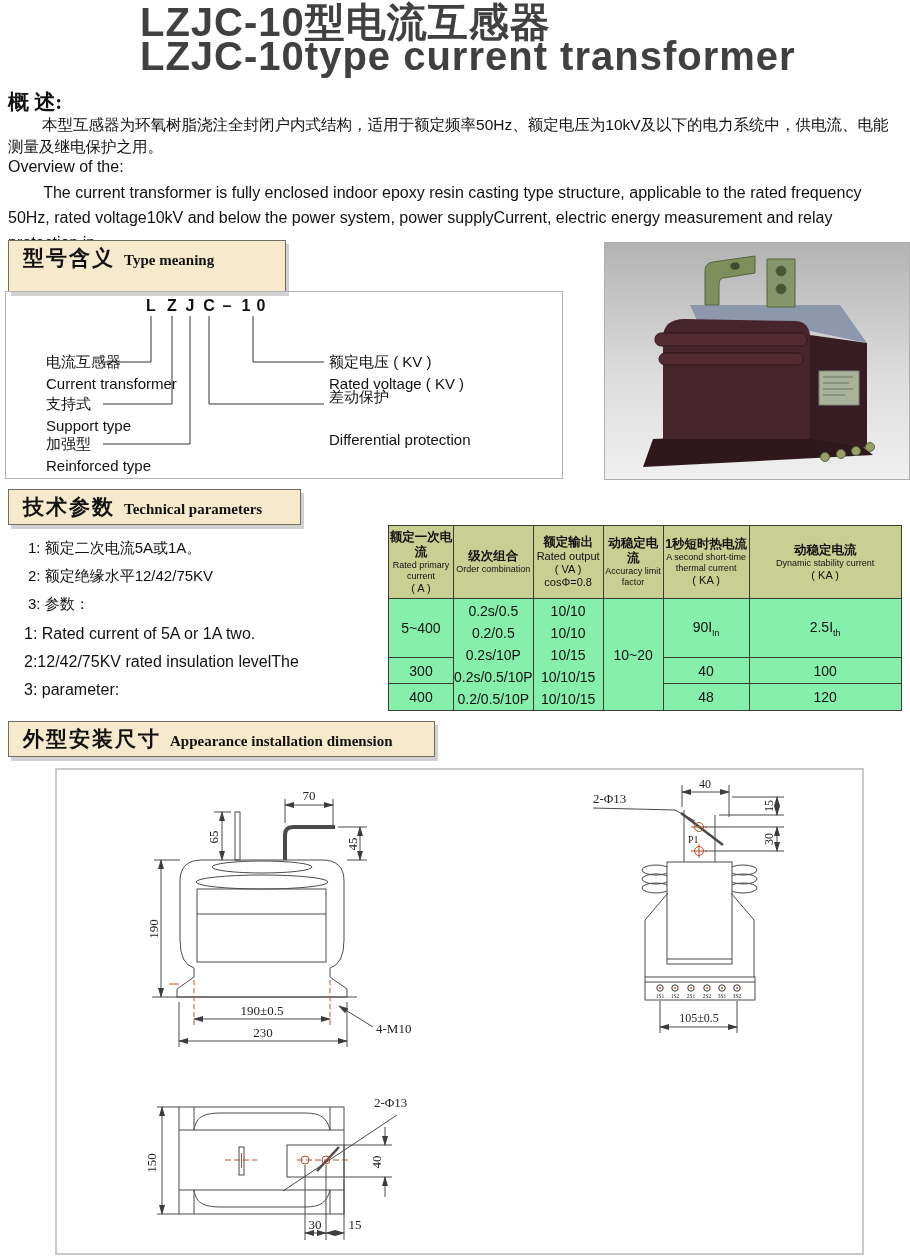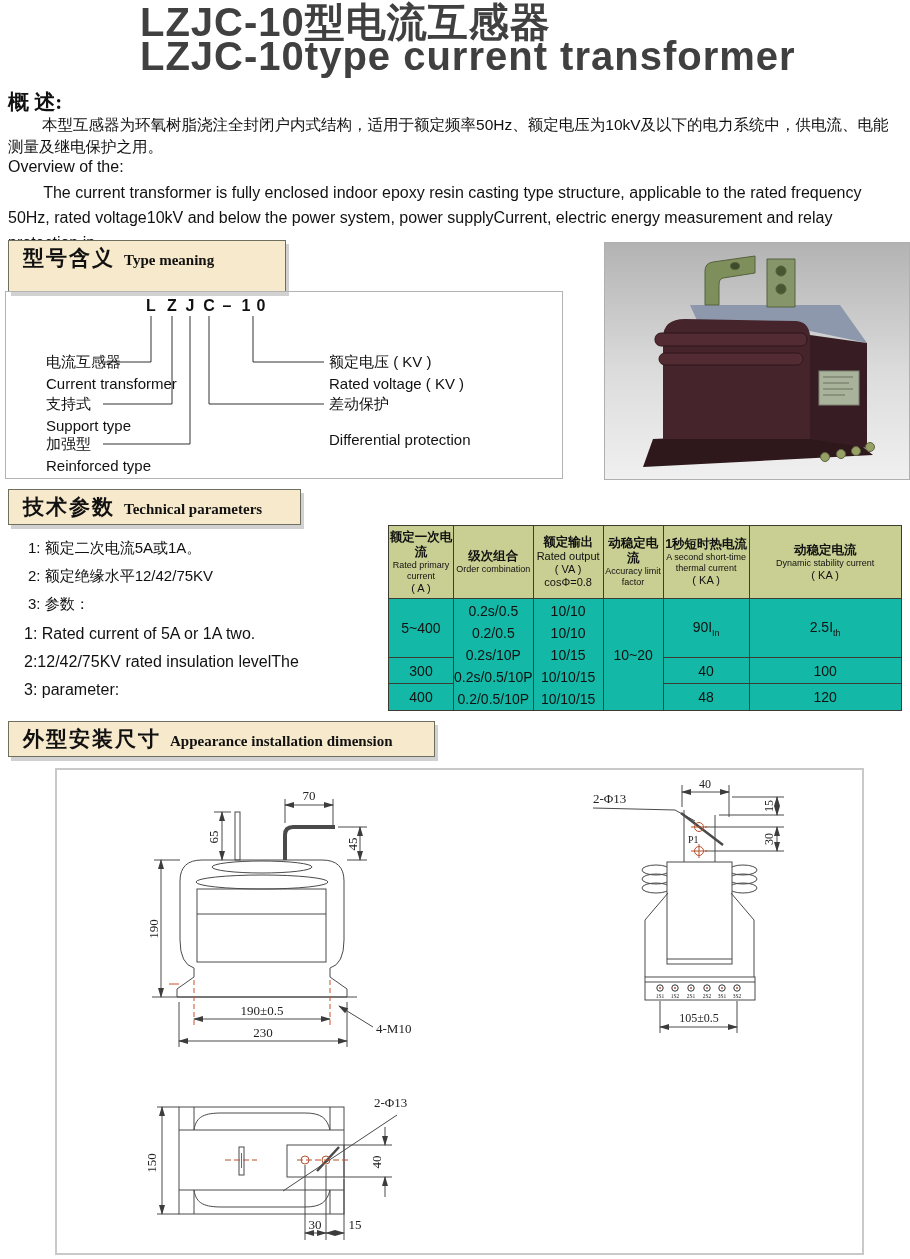--- a/index.html
+++ b/index.html
@@ -15,21 +15,21 @@
   .secthead .en{font:bold 15px "Liberation Serif",serif;}
   .typebox{position:absolute;left:5px;top:291px;width:556px;height:186px;border:1px solid #b3b3b3;}
   .mchar{position:absolute;top:5px;width:14px;text-align:center;font:bold 16px "Liberation Sans",sans-serif;}
   .tm-lab{position:absolute;font-size:15px;white-space:nowrap;}
   .notes div{white-space:nowrap;}
   .notes-zh{font-size:15px;line-height:28px;}
   .notes-en{font-size:16px;line-height:28px;}
   table.tech{position:absolute;left:388px;top:525px;border-collapse:collapse;table-layout:fixed;}
   table.tech th,table.tech td{border:1.5px solid #3c3c32;text-align:center;vertical-align:middle;padding:0;overflow:hidden;}
   table.tech th{background:#c9cf92;font-weight:normal;}
-  table.tech td{background:#14b8a6;font-size:14px;}
+  table.tech td{background:#86efac;font-size:14px;}
   .h-zh{font-size:12.5px;font-weight:bold;line-height:15px;}
   .h-en{font-size:9px;line-height:11px;}
   .h-unit{font-size:11px;line-height:13px;}
   .cell5{font-size:12.5px;line-height:22px;}
   sub{font-size:9px;}
   .photo{position:absolute;left:604px;top:242px;width:304px;height:236px;border:1px solid #b0b0b0;}
   .drawbox{position:absolute;left:55px;top:768px;width:805px;height:483px;border:2px solid #c9c9c9;}
   svg text{font-family:"Liberation Serif",serif;}
 </style>
 </head>
@@ -88,21 +88,21 @@
       </g>
     </svg>
     <span class="tm-lab" style="left:40px;top:61px">电流互感器</span>
     <span class="tm-lab" style="left:40px;top:83px">Current transformer</span>
     <span class="tm-lab" style="left:40px;top:103px">支持式</span>
     <span class="tm-lab" style="left:40px;top:125px">Support type</span>
     <span class="tm-lab" style="left:40px;top:143px">加强型</span>
     <span class="tm-lab" style="left:40px;top:165px">Reinforced type</span>
     <span class="tm-lab" style="left:323px;top:61px">额定电压 ( KV )</span>
     <span class="tm-lab" style="left:323px;top:83px">Rated voltage ( KV )</span>
-    <span class="tm-lab" style="left:323px;top:103px">差动保护</span>
+    <span class="tm-lab" style="left:323px;top:96px">差动保护</span>
     <span class="tm-lab" style="left:323px;top:139px">Differential protection</span>
   </div>
 
   <div class="photo">
     <svg width="304" height="236">
       <defs>
         <linearGradient id="pbg" x1="0" y1="0" x2="0" y2="1">
           <stop offset="0" stop-color="#b3b3b3"></stop>
             <stop offset="0.55" stop-color="#dcdcdc"></stop>
             <stop offset="1" stop-color="#f0f0f0"></stop>

